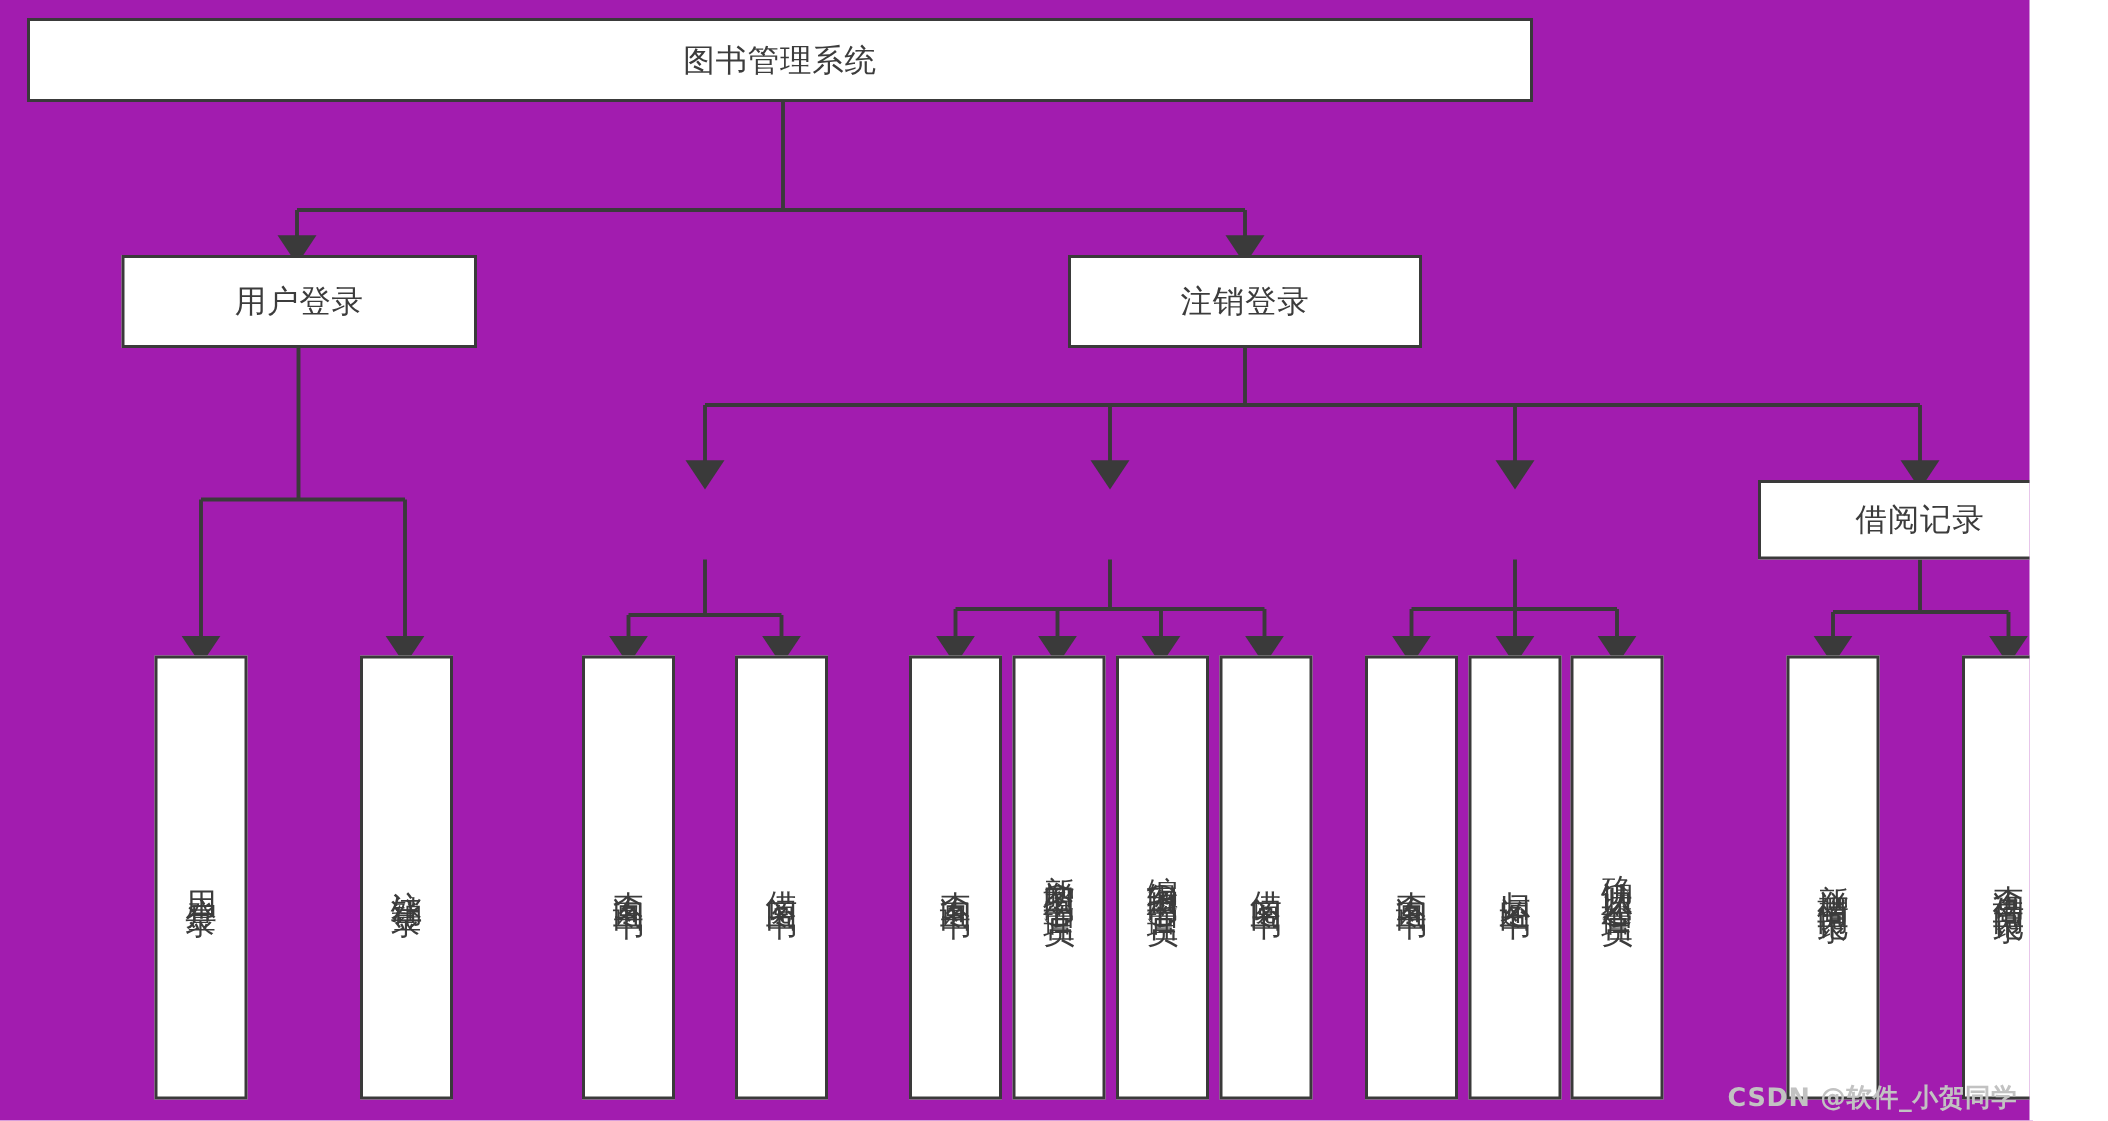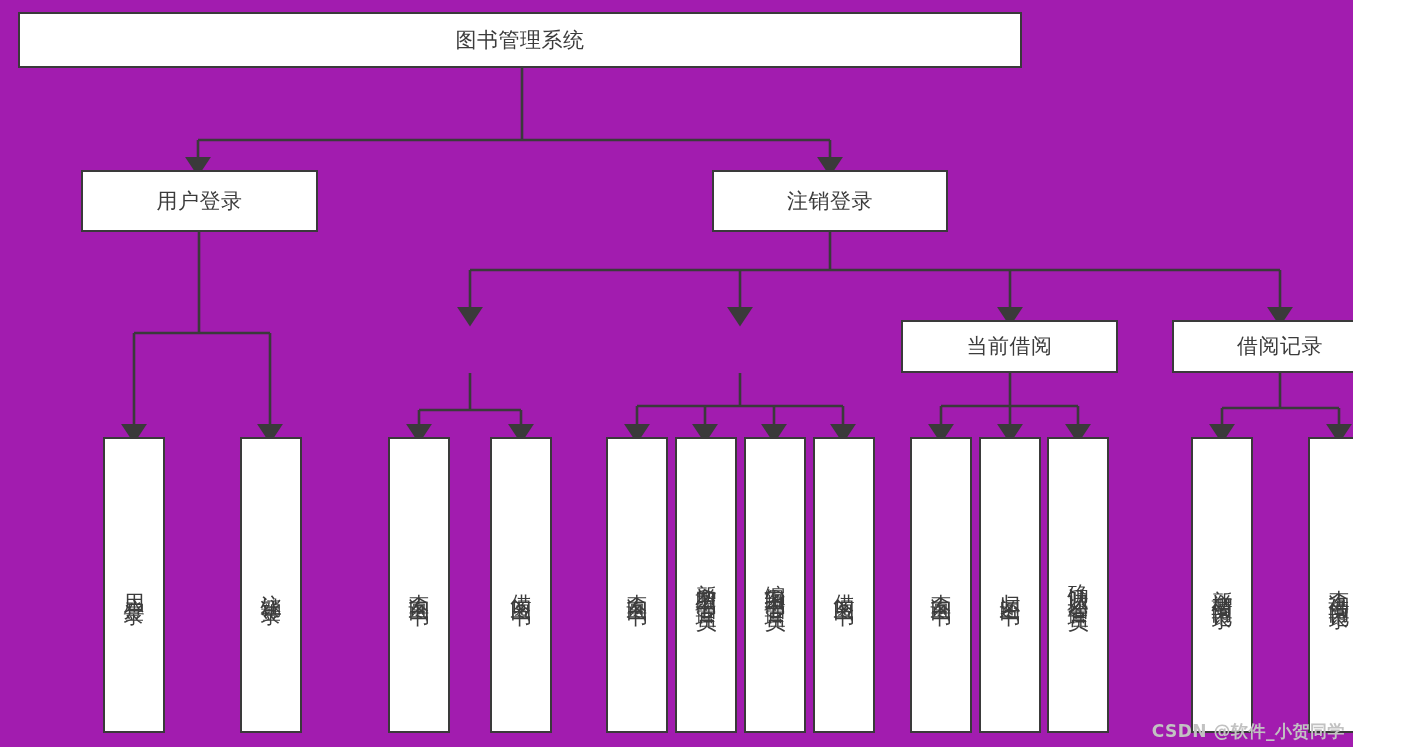--- a/index.html
+++ b/index.html
@@ -133,23 +133,20 @@
   <div class="node horiz" style="left:81px; top:170px; width:237px; height:62px;">
     <span class="label">用户登录</span>
   </div>
 
   <div class="node horiz" style="left:712px; top:170px; width:236px; height:62px;">
     <span class="label">注销登录</span>
   </div>
 
 
 
-  <div class="node horiz" style="left:901px; top:320px; width:217px; height:53px;">
-    <span class="label">当前借阅</span>
-  </div>
 
   <div class="node horiz" style="left:1172px; top:320px; width:216px; height:53px;">
     <span class="label">借阅记录</span>
   </div>
 
   <div class="node leaf" style="left:103px; top:437px; width:62px; height:296px;">
     <span class="label">用户登录</span>
   </div>
 
   <div class="node leaf" style="left:240px; top:437px; width:62px; height:296px;">

